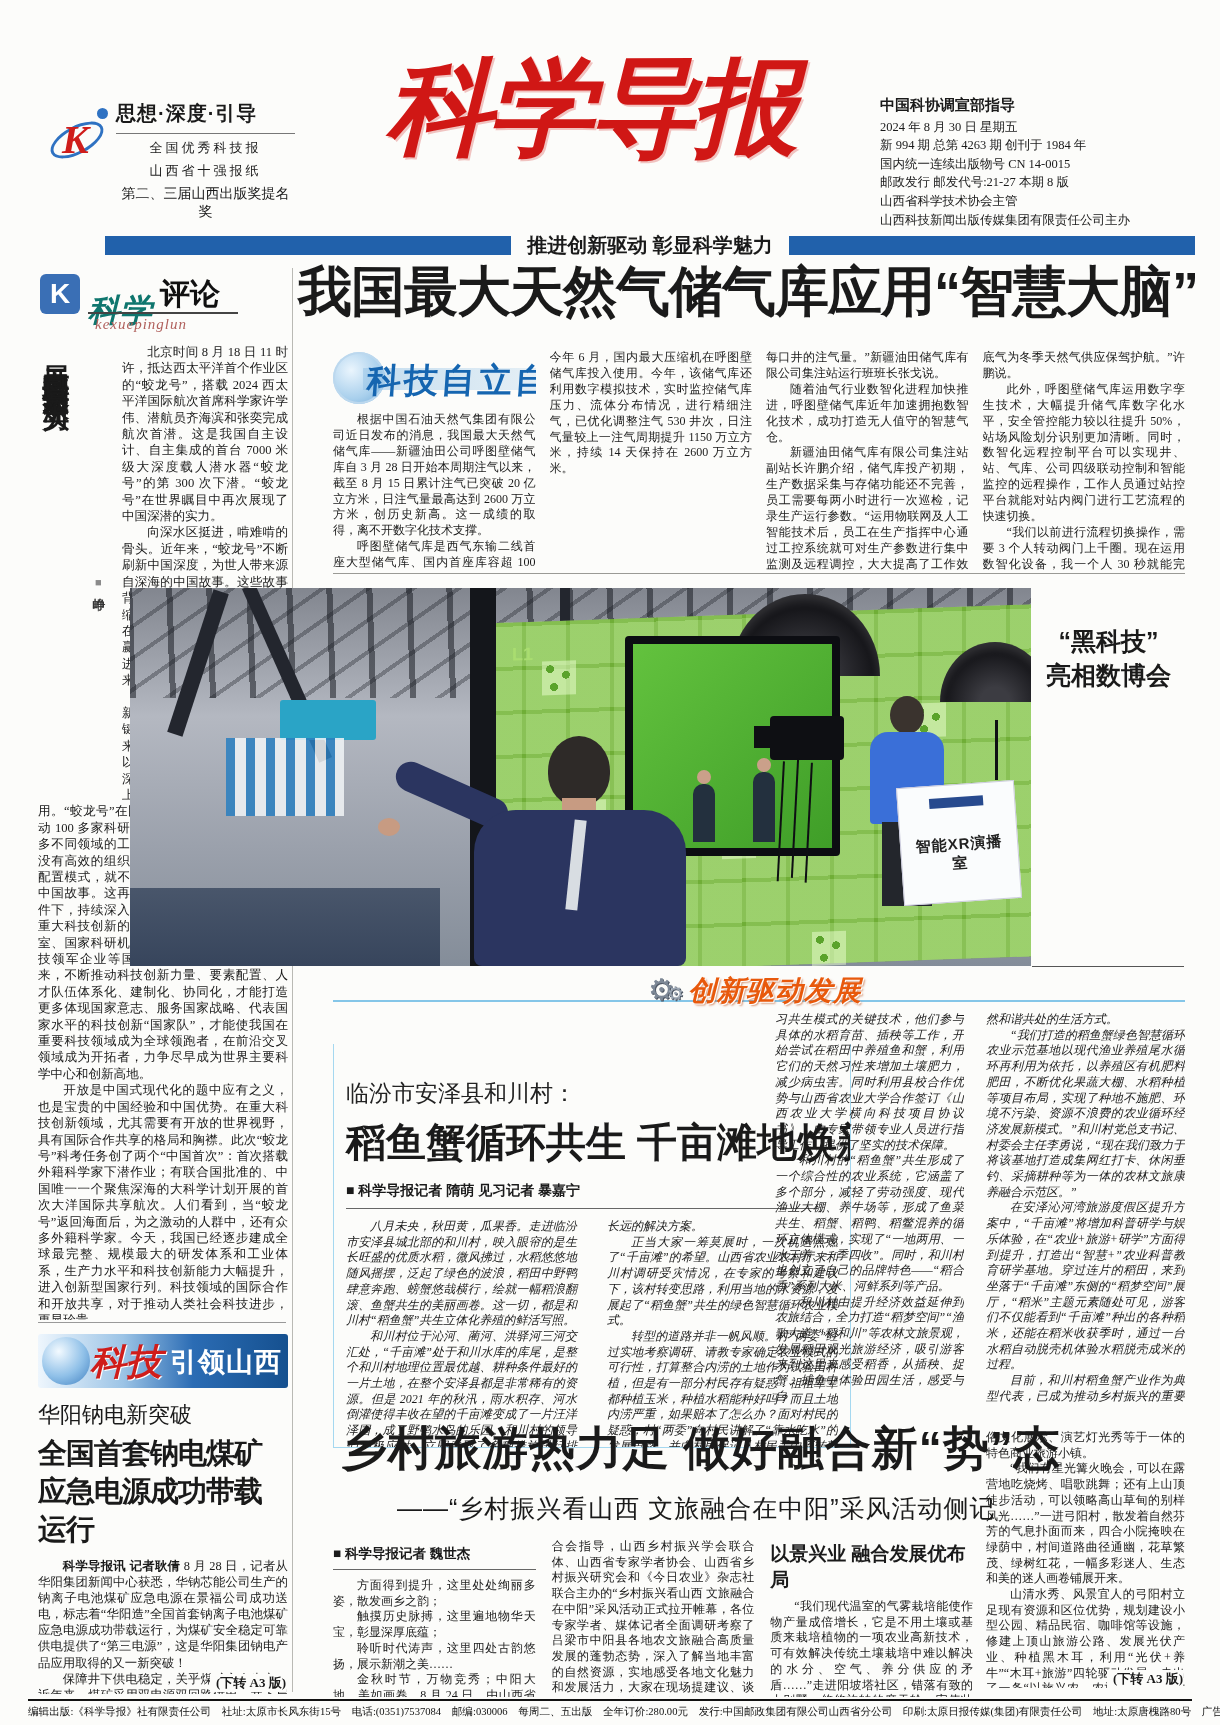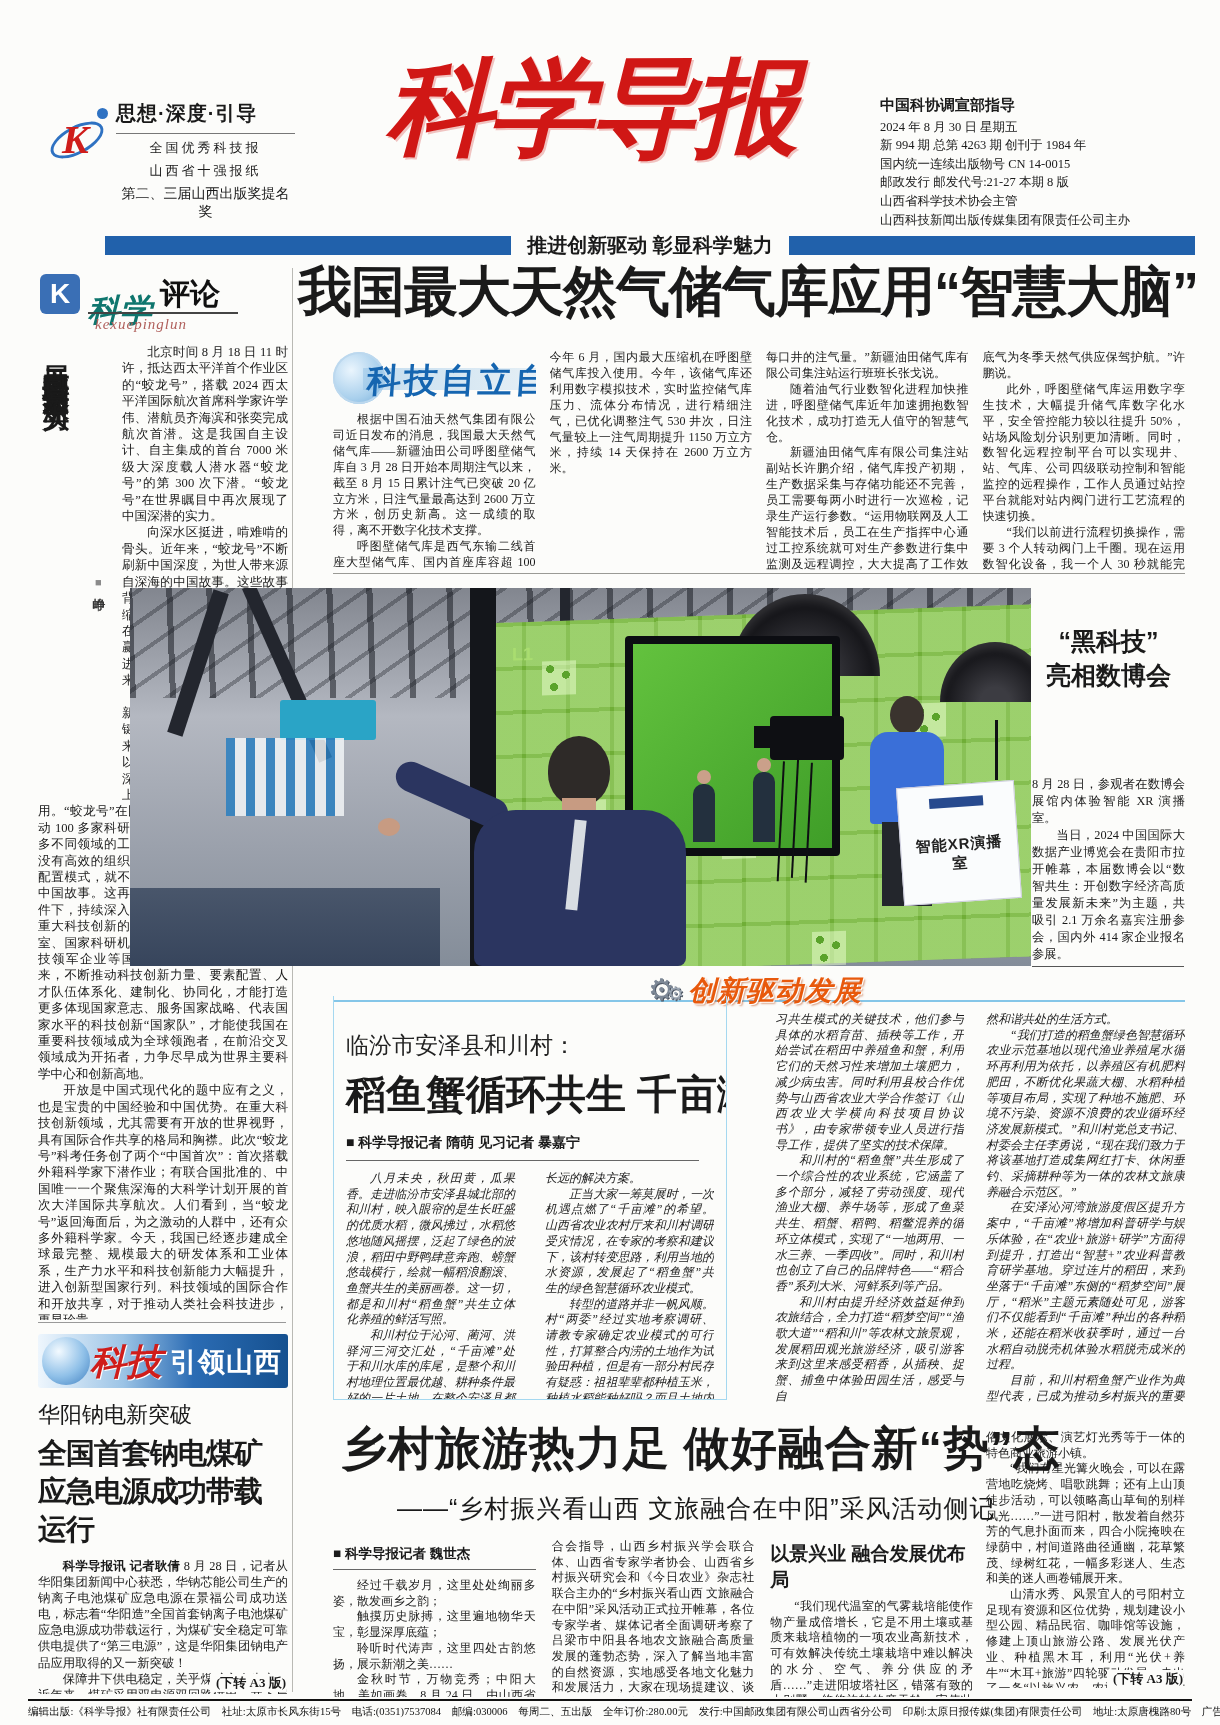--- a/index.html
+++ b/index.html
@@ -97,21 +97,21 @@
   .xr-sign .logo{width:54px;height:10px;margin:0 auto 28px;background:#274a8e;}
   .xr-sign .t{font:700 15px "Liberation Sans",sans-serif;color:#222;letter-spacing:1px;}
   .floorL{position:absolute;left:0;top:300px;width:310px;height:78px;background:linear-gradient(180deg,#49566b,#37455c);}
   
   .pcaption{left:1032px;top:598px;width:153px;height:366px;overflow:hidden;}
   .pc-title{font:900 25px "Liberation Sans",sans-serif;text-align:center;line-height:34px;margin-top:26px;}
   .pc-body{margin-top:84px;font-size:12.3px;line-height:17px;}
   .rule-caption{left:1032px;top:966px;width:152px;height:1px;background:#555;}
   
   .rule-blue{left:333px;top:1000px;width:852px;height:2px;background:#85c6e8;}
-  .innov-box{left:333px;top:996px;width:394px;height:404px;border:1px solid #a5d8f0;border-top:none;padding:26px 12px 6px;overflow:hidden;}
+  .innov-box{left:333px;top:1044px;width:518px;height:404px;border:1px solid #a5d8f0;border-top:none;padding:26px 12px 6px;overflow:hidden;}
   .innov-badge{left:648px;top:972px;width:230px;height:48px;white-space:nowrap;}
   .innov-badge .gear{font-size:30px;color:#7d8896;text-shadow:1px 1px 0 #4d5663;}
   .innov-badge .gear2{font-size:19px;color:#9aa5b2;margin-left:-8px;}
   .innov-badge .t{font:italic 900 28px "Liberation Sans",sans-serif;color:#e8590c;text-shadow:1px 1px 0 #fff,2px 2px 2px rgba(180,60,0,.5);letter-spacing:1px;}
   .innov-kicker{font-size:23px;font-family:"Liberation Sans",sans-serif;color:#222;margin:8px 0 6px;}
   .innov-headline{font:900 40px "Liberation Sans",sans-serif;white-space:nowrap;letter-spacing:0;}
   .innov-byline{font:700 14px "Liberation Sans",sans-serif;border-bottom:1px solid #666;padding:12px 0 8px;width:96%;}
   .innov-cols{display:flex;gap:30px;margin-top:10px;height:232px;overflow:hidden;}
   .innov-cols .col,.innov-colR{font-size:12px;line-height:15.7px;font-style:italic;}
   .innov-cols .col{flex:1;}
@@ -288,24 +288,20 @@
       <div class="torso" data-name="visitor-torso"></div>
       <div class="lanyard" data-name="visitor-lanyard"></div>
     </div>
   </div>
 
   <div class="abs pcaption" data-name="photo-caption-block">
     <div class="pc-title" data-name="photo-news-title">
       <div data-name="photo-title-line1">“黑科技”</div>
       <div data-name="photo-title-line2">亮相数博会</div>
     </div>
-    <div class="pc-body cont" data-name="photo-caption-text">
-        <p class="para" data-name="paragraph">8 月 28 日，参观者在数博会展馆内体验智能 XR 演播室。</p>
-        <p class="para" data-name="paragraph">当日，2024 中国国际大数据产业博览会在贵阳市拉开帷幕，本届数博会以“数智共生：开创数字经济高质量发展新未来”为主题，共吸引 2.1 万余名嘉宾注册参会，国内外 414 家企业报名参展。</p>
-      </div>
 
   </div>
   <div class="abs rule-caption" data-name="caption-rule"></div>
 
   <div class="abs rule-blue" data-name="section-rule-blue"></div>
   <div class="abs innov-badge" data-name="innovation-badge">
     <span class="gear" data-name="gear-icon">⚙</span><span class="gear gear2" data-name="gear-icon">⚙</span>
     <span class="t" data-name="innovation-badge-text">创新驱动发展</span>
   </div>
   <div class="abs innov-box" data-name="innovation-article-box">
@@ -357,21 +353,21 @@
     <div class="ts-jump" data-name="tech-jump-note">(下转 A3 版)</div>
   </div>
 
   <div class="abs tourism" data-name="tourism-article">
     <div class="tour-headline" data-name="tourism-headline">乡村旅游热力足  做好融合新“势”态</div>
     <div class="tour-sub" data-name="tourism-subtitle">——“乡村振兴看山西 文旅融合在中阳”采风活动侧记</div>
     <div class="tour-cols">
       <div class="col" data-name="tourism-col-1">
         <div class="tour-byline" data-name="tourism-byline">■ 科学导报记者 魏世杰</div>
         <div data-name="tourism-col1-text">
-            <p class="para" data-name="paragraph">经过千载岁月，这里处处绚丽多姿，散发画乡之韵；</p>
+            <p class="para" data-name="paragraph">方面得到提升，这里处处绚丽多姿，散发画乡之韵；</p>
             <p class="para" data-name="paragraph">触摸历史脉搏，这里遍地物华天宝，彰显深厚底蕴；</p>
             <p class="para" data-name="paragraph">聆听时代涛声，这里四处古韵悠扬，展示新潮之美……</p>
             <p class="para" data-name="paragraph">金秋时节，万物竞秀；中阳大地，美如画卷。8 月 24 日，由山西省社会科学界联</p>
           </div>
       </div>
       <div class="col cont" data-name="tourism-col-2">
           <p class="para" data-name="paragraph">合会指导，山西乡村振兴学会联合体、山西省专家学者协会、山西省乡村振兴研究会和《今日农业》杂志社联合主办的“乡村振兴看山西 文旅融合在中阳”采风活动正式拉开帷幕，各位专家学者、媒体记者全面调研考察了吕梁市中阳县各地农文旅融合高质量发展的蓬勃态势，深入了解当地丰富的自然资源，实地感受各地文化魅力和发展活力，大家在现场提建议、谈感受，挖掘新亮点、新玩法，为中阳大地带来勃勃生机。</p>
         </div>
       <div class="col" data-name="tourism-col-3">
         <div class="tour-subhead" data-name="tourism-subhead">以景兴业 融合发展优布局</div>

